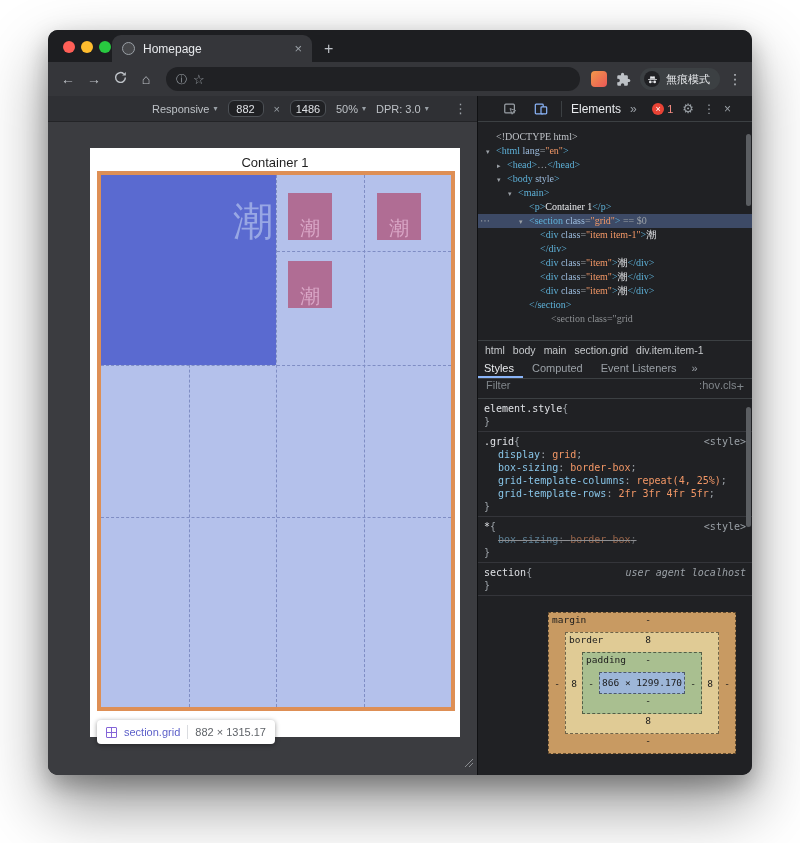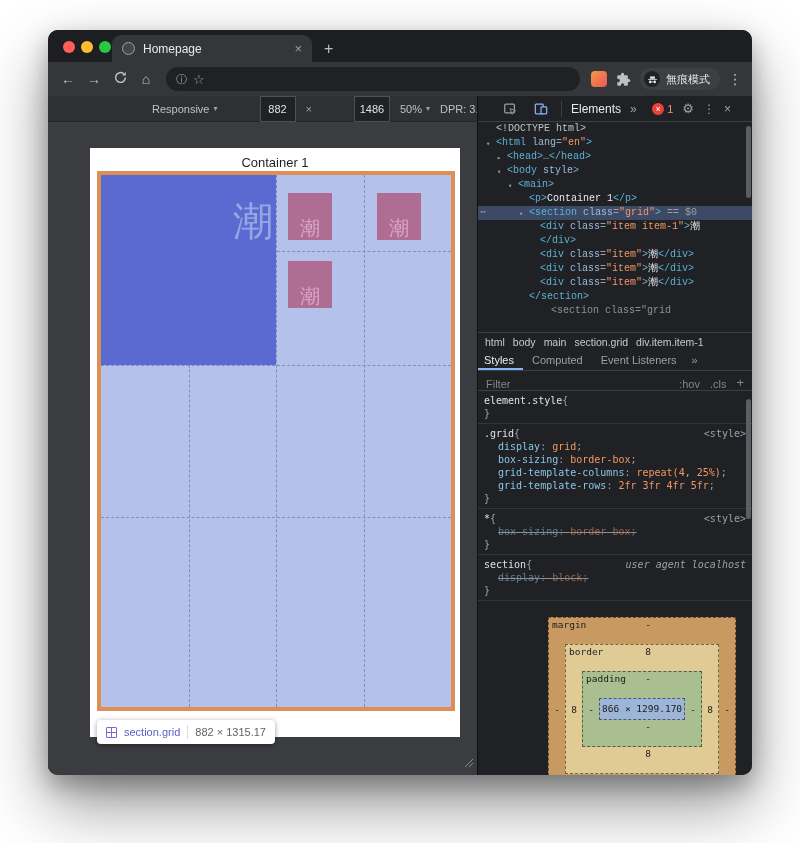--- a/index.html
+++ b/index.html
@@ -45,22 +45,22 @@
 
   
   .content { flex:1; display:flex; min-height:0; }
   .left-col { width:429px; display:flex; flex-direction:column; background:#3b3c40; }
 
   
   .device-bar { height:26px; background:#2f3034; border-bottom:1px solid #232427; display:flex;
                 align-items:center; gap:10px; padding-left:104px; font-size:11px; color:#bdc1c6; flex:0 0 26px; }
   .db-item { display:flex; align-items:center; gap:4px; white-space:nowrap; }
   .caret { font-size:8px; color:#9aa0a6; }
-  .dim-input { width:36px; height:26px; background:#202124; border:1px solid #4d5156; border-radius:0;
-               color:#dfe1e5; font-size:11px; text-align:center; font-family:"Liberation Sans",sans-serif;margin-left:32px; }
+  .dim-input { width:36px; height:17px; background:#202124; border:1px solid #4d5156; border-radius:6px;
+               color:#dfe1e5; font-size:11px; text-align:center; font-family:"Liberation Sans",sans-serif; }
   .db-times { color:#9aa0a6; }
   .db-menu { margin-left:auto; margin-right:10px; color:#9aa0a6; font-size:13px; }
 
   
   .viewport { flex:1; position:relative; background:#3b3c40; }
   .page { position:absolute; left:42px; top:26px; width:370px; height:589px; background:#ffffff; }
   .page-title { padding-top:7px; text-align:center; font-size:13px; color:#1f1f1f; }
 
   .gridsec { position:absolute; left:7px; top:23px; width:358px; height:540px;
              border:4px solid #de8f55; background:#b4c1eb; }
@@ -94,43 +94,43 @@
   .dt-toolbar { height:26px; flex:0 0 26px; border-bottom:1px solid #3c4043; display:flex;
                 align-items:center; padding:0 21px; gap:9px; font-size:12px; color:#9aa0a6; }
   .dt-sep { width:1px; height:16px; background:#3c4043; }
   .dt-tab-elements { color:#e8eaed; }
   .err { display:flex; align-items:center; gap:3px; margin-left:auto; }
   .err-badge { width:12px; height:12px; border-radius:50%; background:#ea4335; color:#fff;
                font-size:9px; line-height:12px; text-align:center; }
   .err-num { color:#f28b82; font-size:11px; }
   .gear { font-size:13px; }
 
-  .dt-tree { flex:0 0 210px; font-family:Liberation Mono, monospace; font-size:10px;
-             line-height:14px; overflow:hidden; position:relative; color:#e8eaed; }
+  .dt-tree { flex:0 0 210px; font-family:Liberation Serif, serif; font-size:10px;
+             line-height:14px; overflow:hidden; position:relative; color:#e8eaed;margin-top:8px; }
   .tree-line { white-space:pre; position:relative; }
   .tree-line.selected { background:#3d4a66; }
   .tw-arrow { position:absolute; color:#9aa0a6; font-size:7px; top:1px; }
   .gutter { position:absolute; left:2px; color:#9aa0a6; }
   .t-tag { color:#5db0d7; } .t-attr { color:#9bbbdc; } .t-val { color:#f29766; }
   .t-txt { color:#e8eaed; } .t-com { color:#8d9093; } .t-doc { color:#bdc1c6; }
   .t-pun { color:#9aa0a6; } .t-eq { color:#9aa0a6; }
   .tree-scroll { position:absolute; right:1px; top:4px; width:5px; height:72px; background:#5b5e62; border-radius:3px; }
 
   .dt-crumbs { flex:0 0 18px; border-top:1px solid #3c4043; display:flex; align-items:center;
                font-size:10.5px; color:#c6c9cc; padding:0 3px; overflow:hidden; }
   .crumb { padding:1px 4px; white-space:nowrap; }
 
   .dt-subtabs { flex:0 0 21px; border-bottom:1px solid #3c4043; display:flex; align-items:stretch;
                 font-size:11px; color:#9aa0a6; }
   .subtab { display:flex; align-items:center; padding:0 9px; }
   .subtab.active { color:#e8eaed; box-shadow:inset 0 -2px 0 #8ab4f8;padding-left:6px; }
   .subtab-more { display:flex; align-items:center; padding:0 6px; }
 
-  .dt-filter { flex:0 0 20px; border-bottom:1px solid #3c4043; display:flex; align-items:flex-end;
-               padding:0 8px; font-size:11px; color:#80868b; gap:10px; }
+  .dt-filter { flex:0 0 20px; border-bottom:1px solid #3c4043; display:flex; align-items:flex-start;
+               padding:0 8px; font-size:11px; color:#80868b; }
   .filter-label { flex:1; }
   .filter-plus { font-size:13px; }
 
   .dt-styles { flex:1; font-family:"DejaVu Sans Mono", monospace; font-size:10px; color:#e8eaed;
                overflow:hidden; position:relative; min-height:0; }
   .rule { border-bottom:1px solid #34353a; padding:3px 6px; line-height:13px; }
   .rule-h { display:flex; align-items:center; }
   .selector { color:#dfe1e5; }
   .rule-link { margin-left:auto; color:#9aa0a6; }
   .rule-link.it { font-style:italic; }
@@ -143,21 +143,21 @@
   .struck { text-decoration:line-through; opacity:.55; }
   .styles-scroll { position:absolute; right:1px; top:8px; width:5px; height:120px; background:#5b5e62; border-radius:3px; }
 
   
   .box-model { margin:16px 0 0 70px; width:188px; font-size:9.5px; color:#1c1c1c;
                font-family:"DejaVu Sans Mono", monospace; }
   .bm { border:1px dashed rgba(0,0,0,.5); }
   .bm-margin  { background:#c89a62; }
   .bm-border  { background:#e0cb95; }
   .bm-padding { background:#a9bf90; }
-  .bm-row { position:relative; height:26px; line-height:13px; text-align:center;padding-left:12px; }
+  .bm-row { position:relative; height:19px; line-height:13px; text-align:center;padding-left:12px; }
   .bm-label { position:absolute; left:3px; }
   .bm-mid { display:flex; align-items:center; }
   .bm-mid > .bm { flex:1; }
   .bm-side { flex:0 0 16px; width:16px; text-align:center; }
   .bm-content { flex:1; background:#9db6d8; border:1px dashed rgba(0,0,0,.5); height:22px;
                 line-height:20px; text-align:center; white-space:nowrap; padding:0 2px; }
 </style>
 </head>
 <body>
 
@@ -365,21 +365,20 @@
               </div>
               <div class="prop struck"><span class="pname">box-sizing</span><span class="t-pun">: </span><span class="pval">border-box</span><span class="t-pun">;</span></div>
               <div class="t-pun">}</div>
             </div>
             <div class="rule">
               <div class="rule-h">
                 <span class="selector">section</span>
                 <span class="t-pun"> {</span>
                 <span class="rule-link it">user agent localhost</span>
               </div>
-              <div class="prop struck"><span class="pname">display</span><span class="t-pun">: </span><span class="pval">block</span><span class="t-pun">;</span></div>
               <div class="t-pun">}</div>
             </div>
           </div>
 
         <div class="box-model">
           <div class="bm bm-margin">
             <div class="bm-row"><span class="bm-label">margin</span><span>-</span></div>
             <div class="bm-mid">
               <span class="bm-side">-</span>
               <div class="bm bm-border">

